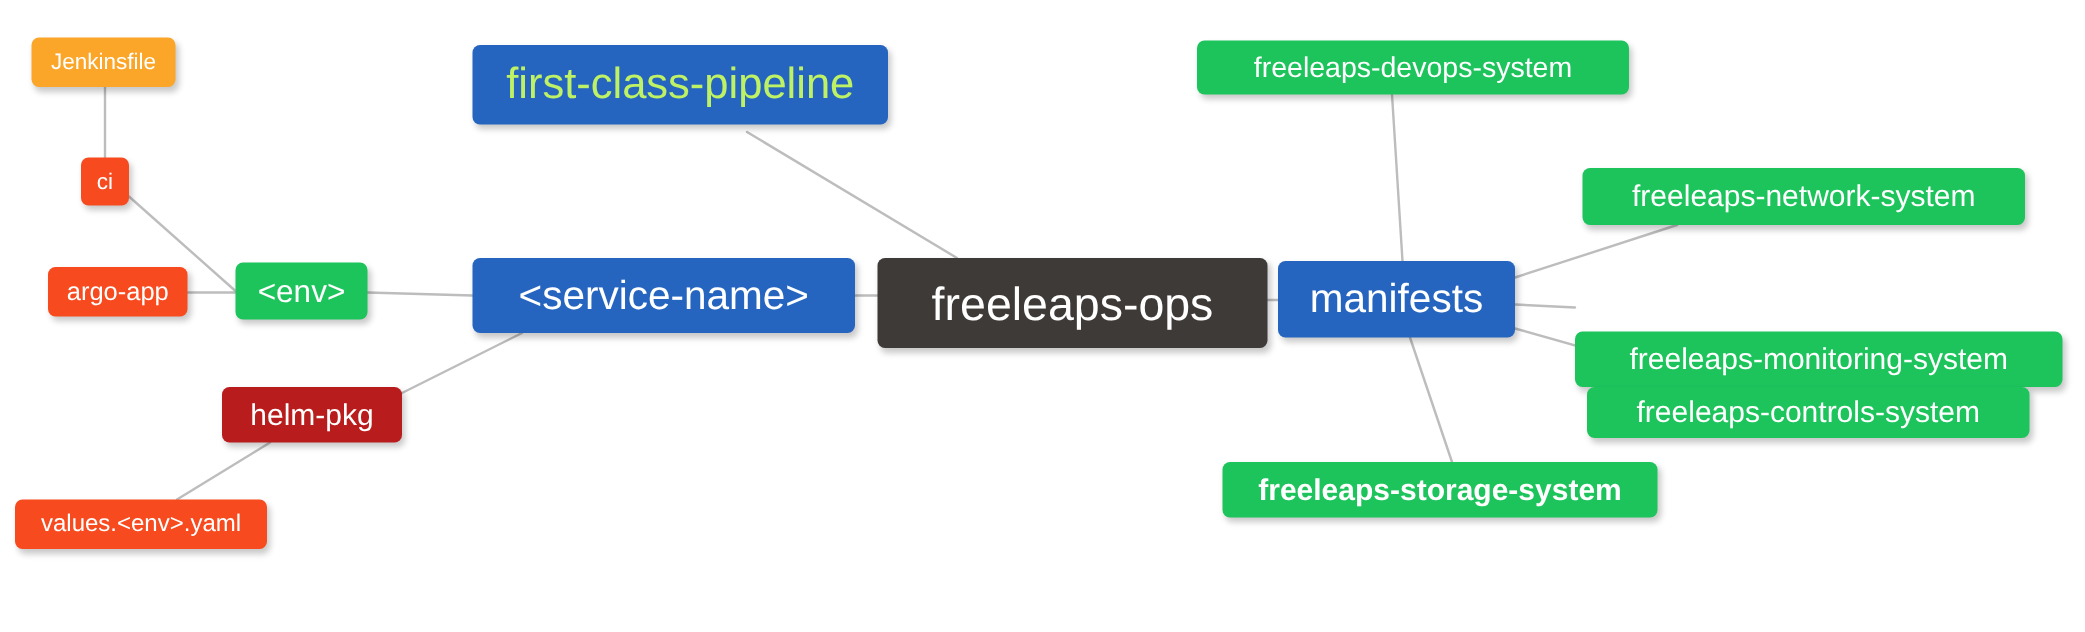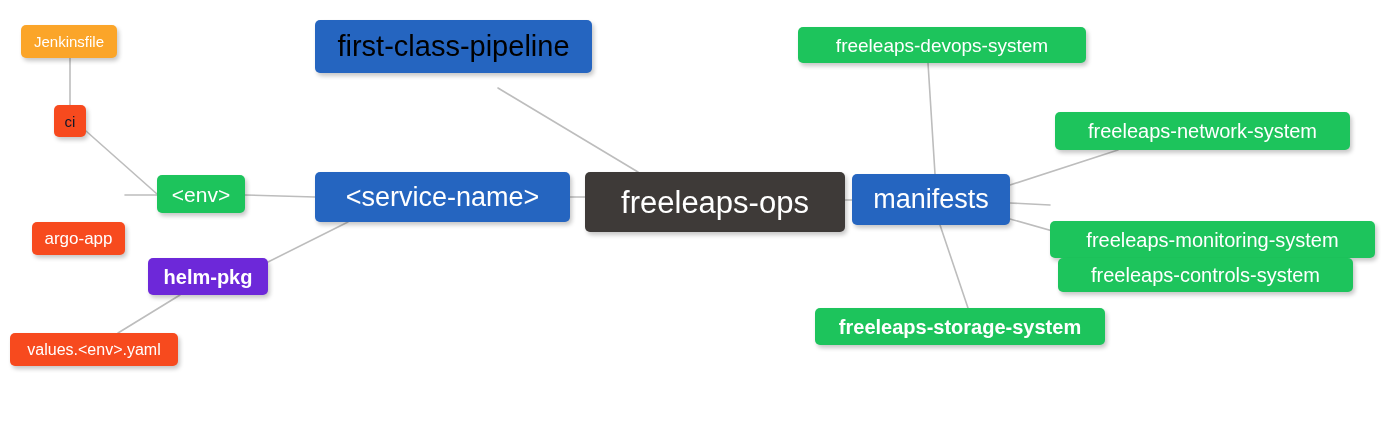--- a/index.html
+++ b/index.html
@@ -60,36 +60,36 @@
       <line x1="935" y1="174" x2="928" y2="63" stroke="#bdbdbd" stroke-width="1.6" stroke-linecap="round"></line>
       <line x1="1010" y1="185" x2="1118" y2="150" stroke="#bdbdbd" stroke-width="1.6" stroke-linecap="round"></line>
       <line x1="1010" y1="203" x2="1050" y2="205" stroke="#bdbdbd" stroke-width="1.6" stroke-linecap="round"></line>
       <line x1="1010" y1="219" x2="1148" y2="258" stroke="#bdbdbd" stroke-width="1.6" stroke-linecap="round"></line>
       <line x1="940" y1="225" x2="968" y2="308" stroke="#bdbdbd" stroke-width="1.6" stroke-linecap="round"></line>
     </svg>
   <div id="node-layer">
       <div class="node" style="left: 21px; top: 25px; width: 96px; height: 33px; background: rgb(251, 165, 41); font-size: 15px; color: rgb(255, 255, 255);">
         <span class="node-label">Jenkinsfile</span>
       </div>
-      <div class="node" style="left: 54px; top: 105px; width: 32px; height: 32px; background: rgb(247, 74, 30); font-size: 15px; color: #0f172a;">
+      <div class="node" style="left: 54px; top: 105px; width: 32px; height: 32px; background: rgb(247, 74, 30); font-size: 15px; color: #ffffff;">
         <span class="node-label">ci</span>
       </div>
-      <div class="node" style="left: 32px; top: 178px; width: 93px; height: 33px; background: rgb(247, 74, 30); font-size: 17px; color: rgb(255, 255, 255); margin-top: 44px;">
+      <div class="node" style="left: 32px; top: 178px; width: 93px; height: 33px; background: rgb(247, 74, 30); font-size: 17px; color: rgb(255, 255, 255);">
         <span class="node-label">argo-app</span>
       </div>
       <div class="node" style="left: 157px; top: 175px; width: 88px; height: 38px; background: rgb(29, 196, 92); font-size: 21px; color: rgb(255, 255, 255);">
         <span class="node-label">&lt;env&gt;</span>
       </div>
-      <div class="node" style="left: 148px; top: 258px; width: 120px; height: 37px; background: #6d28d9; font-size: 20px; color: rgb(255, 255, 255); font-weight: bold;">
+      <div class="node" style="left: 148px; top: 258px; width: 120px; height: 37px; background: #b91c1c; font-size: 20px; color: rgb(255, 255, 255);">
         <span class="node-label">helm-pkg</span>
       </div>
       <div class="node" style="left: 10px; top: 333px; width: 168px; height: 33px; background: rgb(247, 74, 30); font-size: 16px; color: rgb(255, 255, 255);">
         <span class="node-label">values.&lt;env&gt;.yaml</span>
       </div>
-      <div class="node" style="left: 315px; top: 20px; width: 277px; height: 53px; background: rgb(37, 101, 192); font-size: 29px; color: #000000;">
+      <div class="node" style="left: 315px; top: 30px; width: 277px; height: 53px; background: rgb(37, 101, 192); font-size: 29px; color: #bef264;">
         <span class="node-label">first-class-pipeline</span>
       </div>
       <div class="node" style="left: 315px; top: 172px; width: 255px; height: 50px; background: rgb(37, 101, 192); font-size: 27px; color: rgb(255, 255, 255);">
         <span class="node-label">&lt;service-name&gt;</span>
       </div>
       <div class="node" style="left: 585px; top: 172px; width: 260px; height: 60px; background: rgb(62, 58, 56); font-size: 31px; color: rgb(255, 255, 255);">
         <span class="node-label">freeleaps-ops</span>
       </div>
       <div class="node" style="left: 852px; top: 174px; width: 158px; height: 51px; background: rgb(37, 101, 192); font-size: 27px; color: rgb(255, 255, 255);">
         <span class="node-label">manifests</span>

